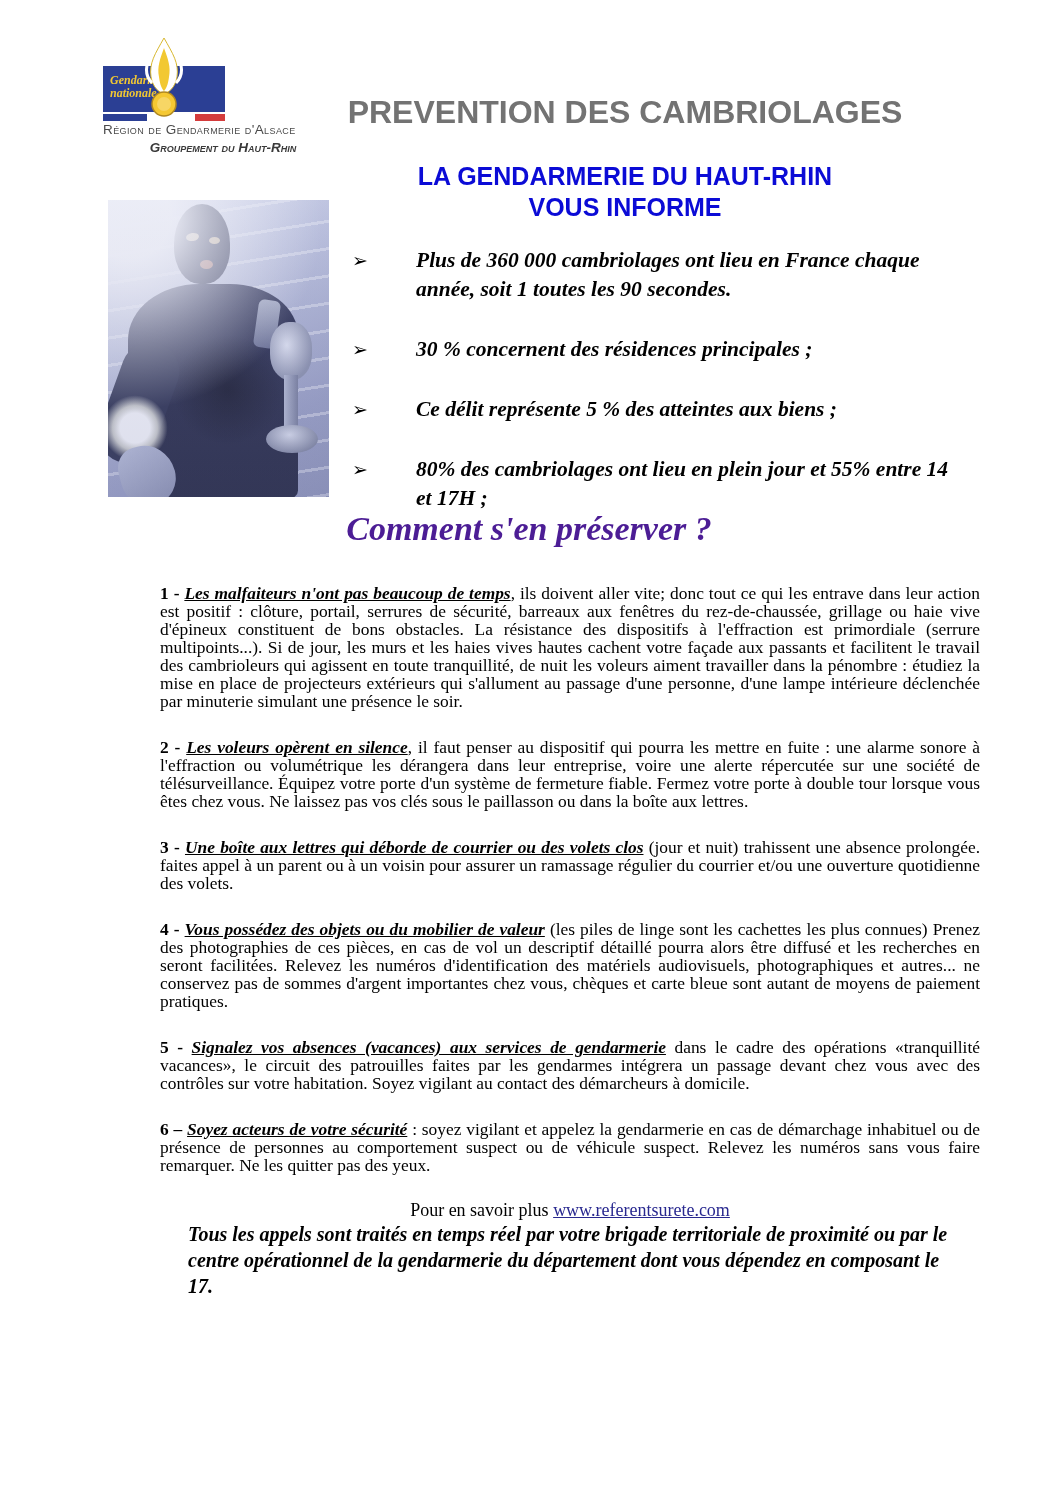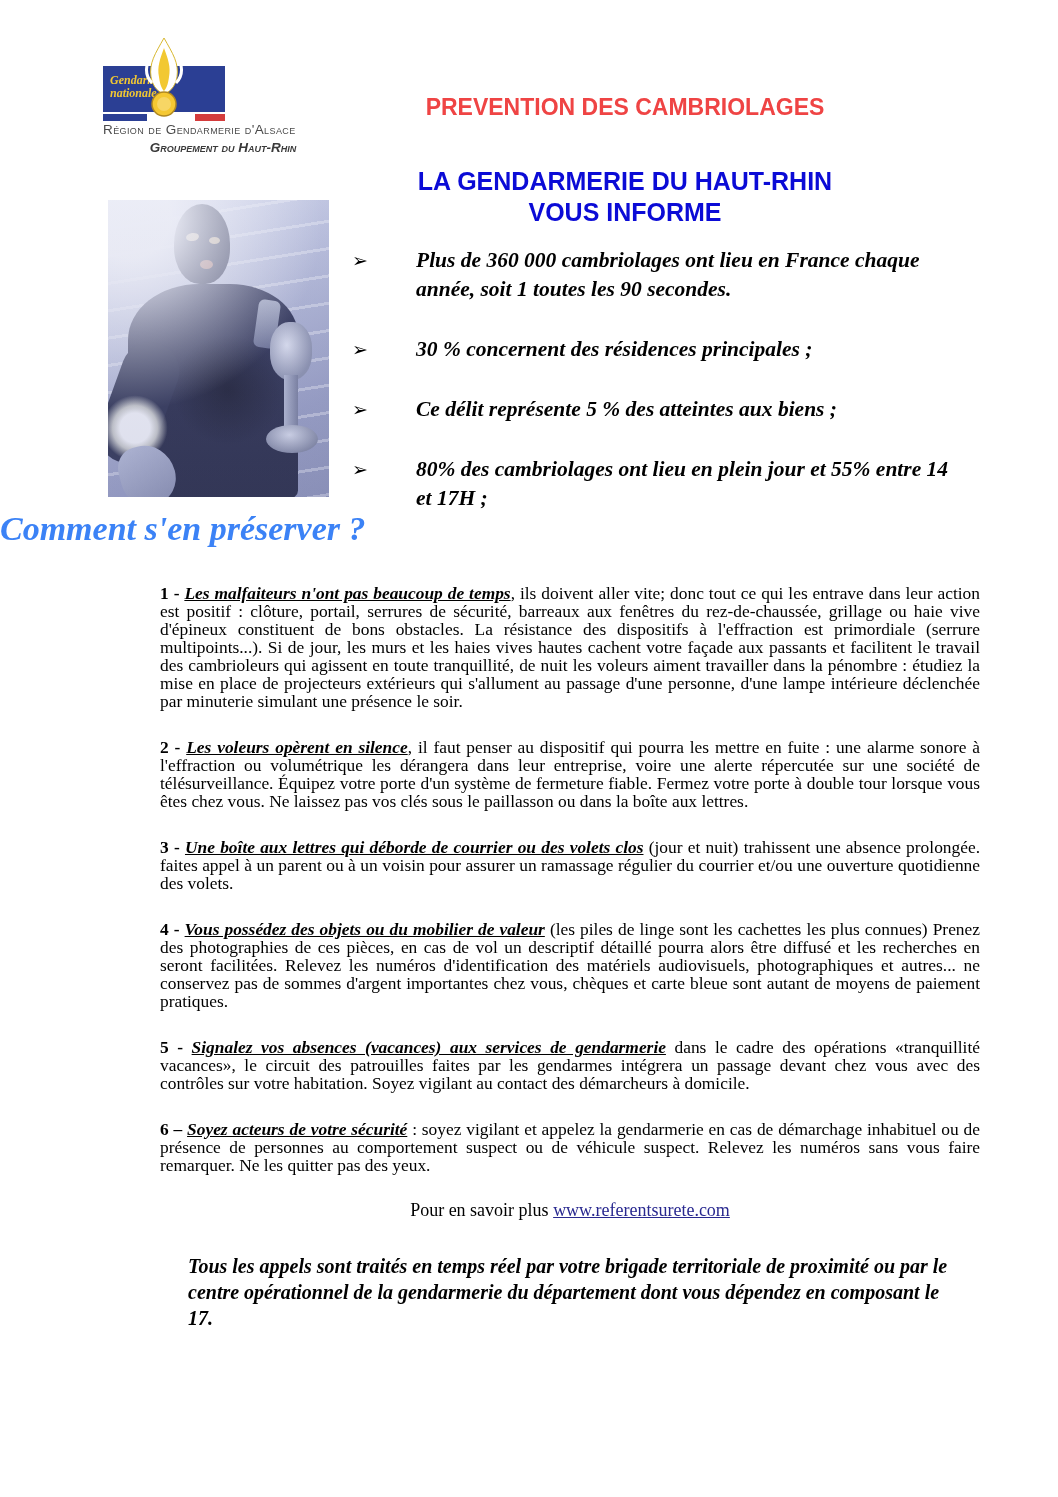--- a/index.html
+++ b/index.html
@@ -19,22 +19,22 @@
     font-size:12px; line-height:13px; }
   .stripe-blue { position:absolute; left:0; top:78px; width:44px; height:7px; background:#2b3f94; }
   .stripe-red  { position:absolute; left:92px; top:78px; width:30px; height:7px; background:#d43c3c; }
   .flame-svg { position:absolute; left:38px; top:0; width:46px; height:86px; }
   .logo-captions { margin-top:0; font-family:"Liberation Sans", sans-serif; }
   .cap1 { font-size:13.5px; font-variant:small-caps; color:#4a4a4a; letter-spacing:.4px; }
   .cap2 { font-size:13.5px; font-variant:small-caps; font-weight:bold; font-style:italic; color:#3a3a3a; margin-top:3px;text-align:center; }
 
   
   .title-block { position:absolute; left:280px; top:94px; width:690px; text-align:center; }
-  .page-title { font-family:"Liberation Sans", sans-serif; font-weight:bold; font-size:23px; color:#ef4444; }
-  .subtitle { margin-top:45px; font-family:"Liberation Sans", sans-serif; font-weight:bold;
+  .page-title { font-family:"Liberation Sans", sans-serif; font-weight:bold; font-size:32px; color:#737373; }
+  .subtitle { margin-top:30px; font-family:"Liberation Sans", sans-serif; font-weight:bold;
     font-size:25px; line-height:31px; color:#0b0bd6; }
 
   
   .photo { position:absolute; left:108px; top:200px; width:221px; height:297px; overflow:hidden;
     background:linear-gradient(155deg,#e4e7f4 0%, #c4c9e1 30%, #9ba1c4 75%, #8f95b8 100%); }
   .photo div { position:absolute; }
   .ph-siding { inset:0; background:repeating-linear-gradient(171deg, rgba(255,255,255,.5) 0 3px, rgba(255,255,255,0) 3px 27px); opacity:.8; }
   .ph-head { left:66px; top:4px; width:56px; height:80px; background:#262a47; border-radius:50% 50% 44% 46%; }
   .ph-eye-l { left:78px; top:33px; width:13px; height:8px; background:#d9c49c; border-radius:50%; transform:rotate(-8deg); }
   .ph-eye-r { left:101px; top:37px; width:11px; height:7px; background:#cdb691; border-radius:50%; }
@@ -61,29 +61,29 @@
   .ph-tint { inset:0; background:linear-gradient(180deg, rgba(150,158,210,.18), rgba(120,126,180,.26)); }
 
   
   .stats { position:absolute; left:352px; top:246px; width:600px; list-style:none; }
   .stats li { display:flex; margin-bottom:31px;
     font-weight:bold; font-style:italic; font-size:21.5px; line-height:29px; }
   .stats .arrow { flex:none; width:64px; font-style:normal; font-weight:normal;
     font-size:19px; line-height:29px; font-family:"DejaVu Sans", sans-serif; }
 
   
-  .section-heading { position:absolute; left:0; top:510px; width:1058px; 
-    font-weight:bold; font-style:italic; font-size:34px; color:#3b82f6; }
+  .section-heading { position:absolute; left:0; top:510px; width:1058px; text-align:center;
+    font-weight:bold; font-style:italic; font-size:34px; color:#4c1d95; }
 
   
   .content { position:absolute; left:160px; top:584px; width:820px; }
   .tip { font-size:17.4px; line-height:18px; text-align:justify; margin-bottom:28px; }
   .tip .num { font-weight:bold; }
   .tip .lead { font-weight:bold; font-style:italic; text-decoration:underline; }
-  .more-info { text-align:center; font-size:18px; margin:-2px 0 32px; }
+  .more-info { text-align:center; font-size:18px; margin:-2px 0 0; }
   .more-info a { color:#28288f; text-decoration:underline; cursor:pointer; }
   .footer-note { font-weight:bold; font-style:italic;
     font-size:20px; line-height:26px; padding:0 28px; }
 </style>
 </head>
 <body>
 
 <div class="page">
 
   <div class="logo">

